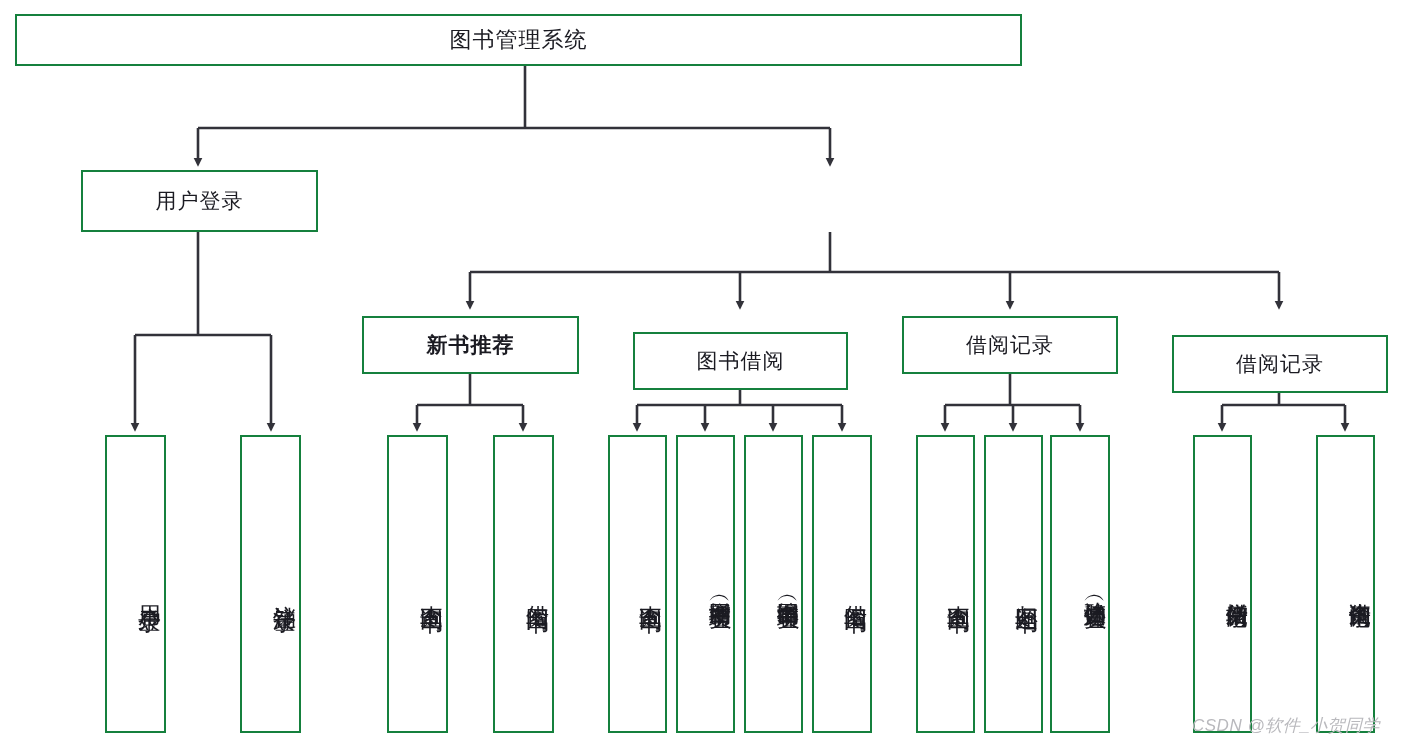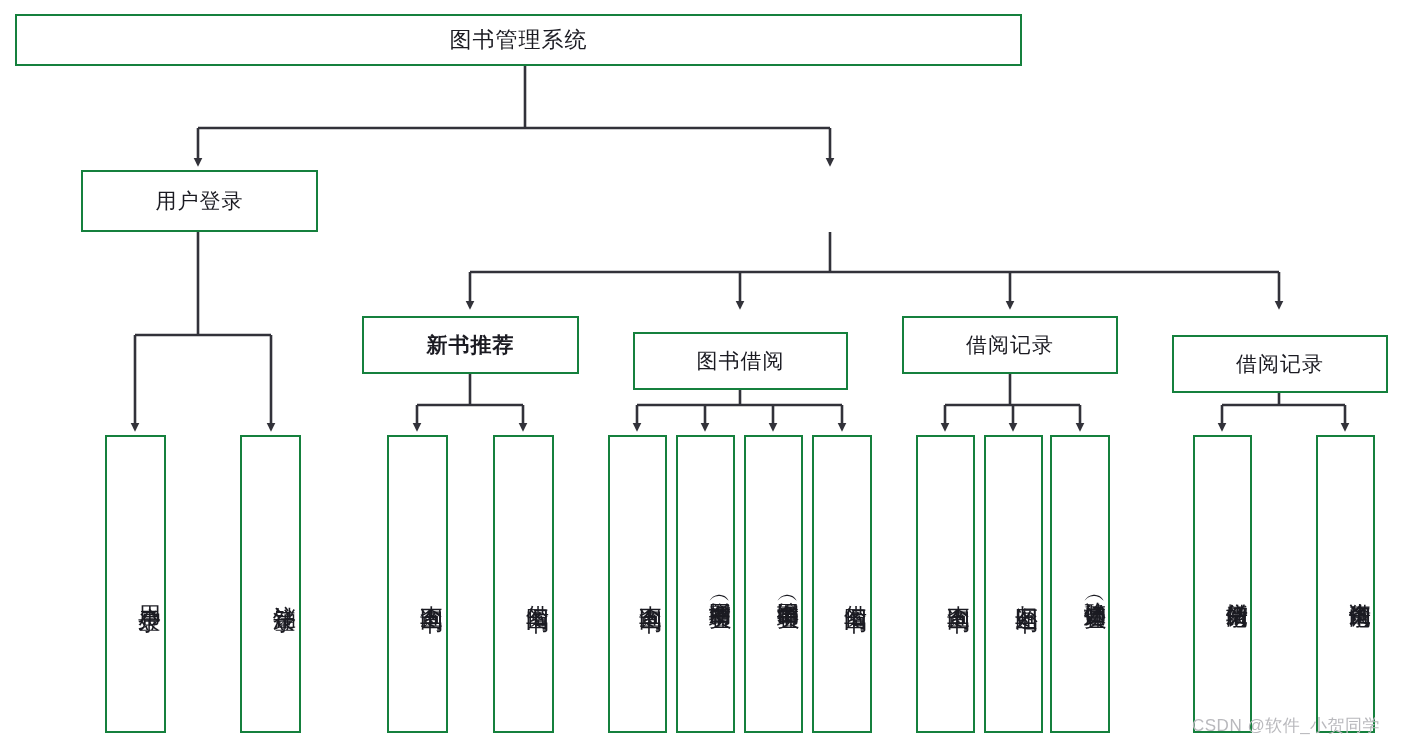--- a/index.html
+++ b/index.html
@@ -144,15 +144,15 @@
   <div class="node vertical tall" style="left:744px; top:435px; width:59px; height:298px;">编辑图书（管理员）</div>
   <div class="node vertical" style="left:812px; top:435px; width:60px; height:298px;">借阅图书</div>
 
   <div class="node vertical" style="left:916px; top:435px; width:59px; height:298px;">查询图书</div>
   <div class="node vertical" style="left:984px; top:435px; width:59px; height:298px;">归还图书</div>
   <div class="node vertical tall" style="left:1050px; top:435px; width:60px; height:298px;">确认归还（管理员）</div>
 
   <div class="node vertical tall" style="left:1193px; top:435px; width:59px; height:298px;">新增借阅记录</div>
   <div class="node vertical tall" style="left:1316px; top:435px; width:59px; height:298px;">查询借阅记录</div>
 
-  <div class="watermark" style="left:1192px; top:714px;">CSDN @软件_小贺同学</div>
+  <div class="watermark" style="left:1192px; top:714px;font-style:italic;">CSDN @软件_小贺同学</div>
 
 </div>
 
 </body></html>

